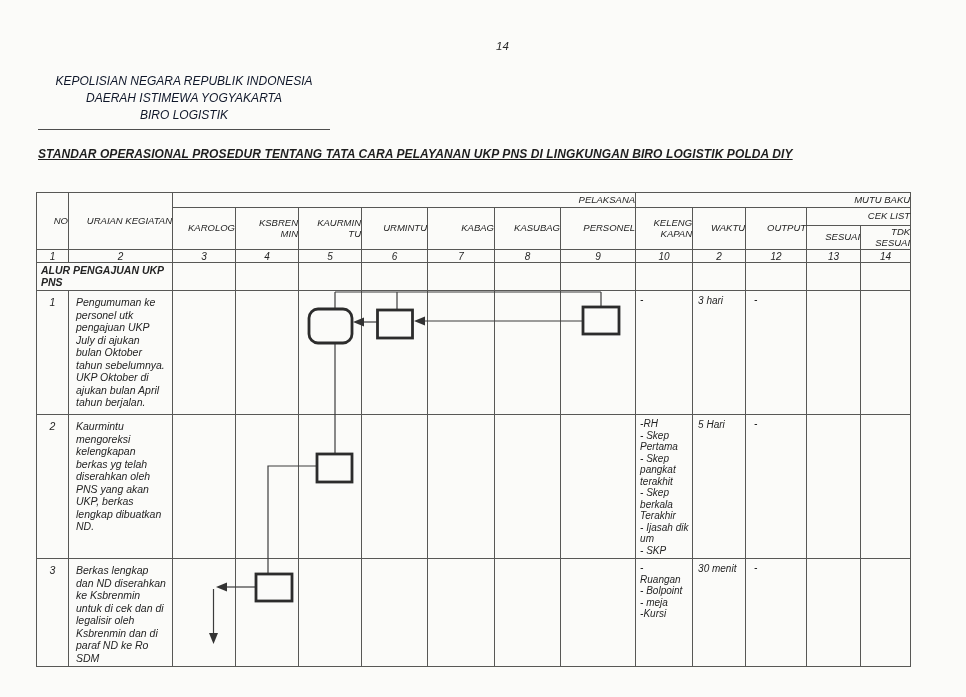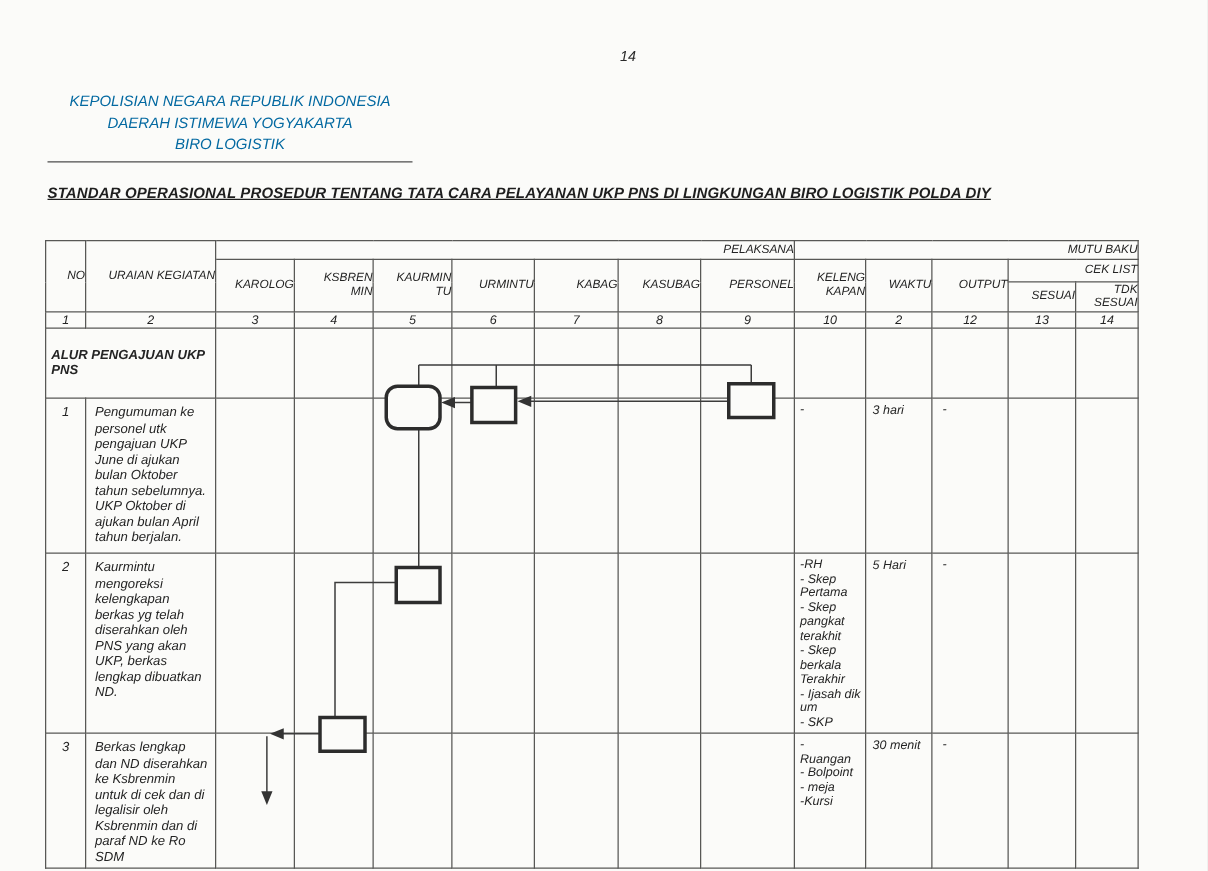--- a/index.html
+++ b/index.html
@@ -5,41 +5,41 @@
   html,body { margin:0; padding:0; background:#e8e8e6; }
   .page {
     position:relative; width:966px; height:697px; margin:0 auto;
     background:#fbfbf9; overflow:hidden;
     font-family:"Liberation Sans", sans-serif; color:#232323;font-style:italic;
     -webkit-font-smoothing:antialiased;
   }
   .pageno { position:absolute; left:496px; top:40px; font-size:11.5px; color:#2a2a2a; }
   .letterhead {
     position:absolute; left:38px; top:73px; width:292px;
-    text-align:center; font-size:12px; line-height:17px; color:#0369a1;
+    text-align:center; font-size:12px; line-height:17px; color:#0f172a;
     border-bottom:1.6px solid #4e4e4e; padding-bottom:5px;
   }
   .doc-title {
     position:absolute; left:38px; top:147px; width:905px;
     font-size:12px; font-weight:bold; letter-spacing:0.1px;
     text-decoration:underline; color:#1e1e1e;
   }
   table.sop {
     position:absolute; left:36px; top:192px;
     width:874px; table-layout:fixed; border-collapse:collapse;
     font-size:10.5px; color:#242424;
   }
   table.sop, table.sop td { border:1px solid #585856; }
   table.sop { border:1.6px solid #4c4c4a; }
   td.hc {
     text-align:right; vertical-align:middle;
     font-size:9.5px; line-height:10.5px; white-space:pre-line; padding:1px 0;
   }
   td.num { text-align:center; vertical-align:middle; font-size:10px; padding:0; }
-  td.section { font-weight:bold; font-size:10.5px; line-height:11.5px; vertical-align:top; padding:16px 4px; }
+  td.section { font-weight:bold; font-size:10.5px; line-height:11.5px; vertical-align:top; padding:2px 4px; }
   td.no-cell { text-align:center; vertical-align:top; padding-top:5px; font-size:10.5px; }
   td.uraian-cell { vertical-align:top; padding:5px 5px 2px 7px; font-size:10.5px; line-height:12.5px; }
   td.keleng-cell { vertical-align:top; padding:3px 2px 2px 4px; font-size:10px; line-height:11.5px; white-space:pre-line; }
   td.waktu-cell { vertical-align:top; padding:4px 2px 2px 5px; font-size:10px; }
   td.output-cell { vertical-align:top; padding:3px 2px 2px 8px; font-size:10px; }
   td.empty { padding:0; }
   svg.flow { position:absolute; left:0; top:0; pointer-events:none; }
   .flow-line { stroke:#3c3c3c; stroke-width:1.2; fill:none; }
   .flow-box { stroke:#2c2c2c; stroke-width:2.8; fill:#fbfbf9; }
   .flow-head { fill:#333333; stroke:none; }
@@ -130,21 +130,21 @@
           <td class="empty"></td>
       <td class="empty"></td>
           <td class="empty"></td>
       <td class="empty"></td>
           <td class="empty"></td>
       <td class="empty"></td>
           <td class="empty"></td>
     </tr>
     <tr style="height:124px">
       <td class="no-cell">1</td>
-      <td class="uraian-cell">Pengumuman ke personel utk pengajuan UKP June di ajukan bulan Oktober tahun sebelumnya. UKP Oktober di ajukan bulan April  tahun berjalan.</td>
+      <td class="uraian-cell">Pengumuman ke personel utk pengajuan UKP July di ajukan bulan Oktober tahun sebelumnya. UKP Oktober di ajukan bulan April  tahun berjalan.</td>
       <td class="empty"></td>
           <td class="empty"></td>
       <td class="empty"></td>
           <td class="empty"></td>
       <td class="empty"></td>
           <td class="empty"></td>
       <td class="empty"></td>
       <td class="keleng-cell">-</td>
       <td class="waktu-cell">3 hari</td>
       <td class="output-cell">-</td>

